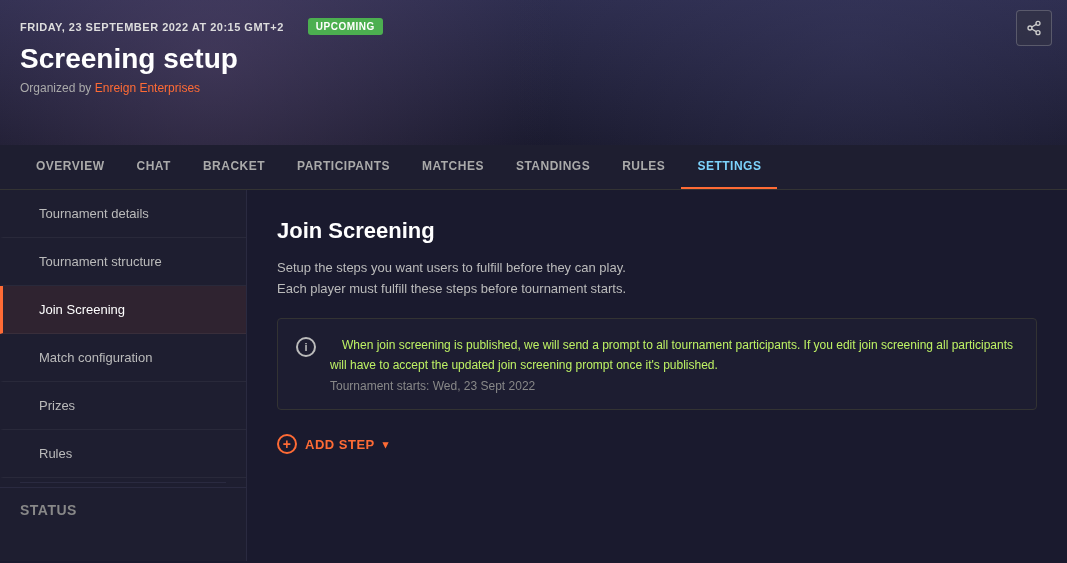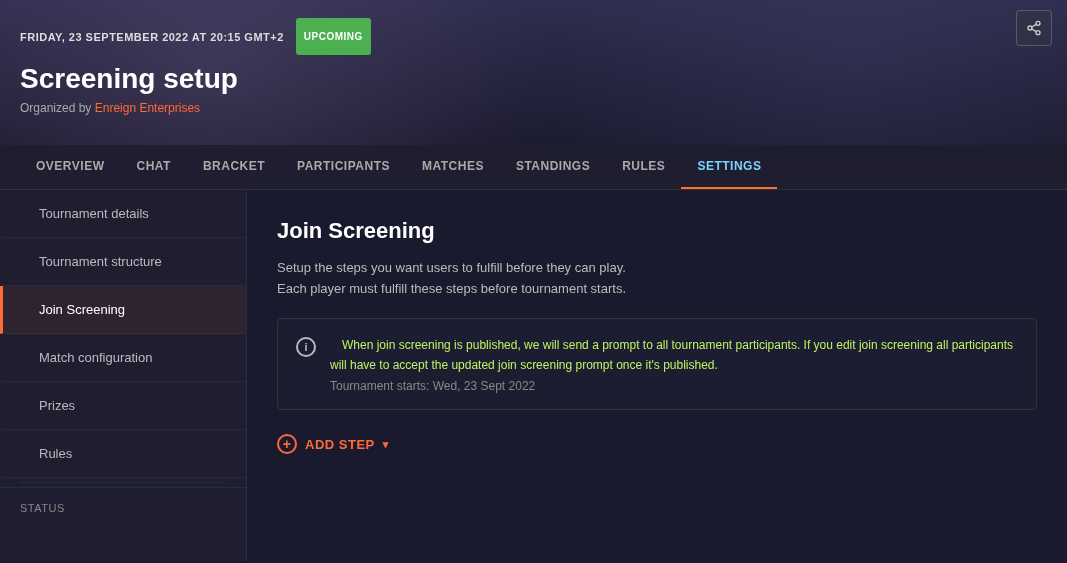--- a/index.html
+++ b/index.html
@@ -66,38 +66,38 @@
 
     .hero-content {
       position: relative;
       z-index: 5;
       padding: 18px 20px 0 20px;
     }
 
     .event-date-row {
       display: flex;
       align-items: center;
-      gap: 12px;
+      gap: 24px;
       margin-bottom: 8px;
     }
 
     .event-date {
       font-size: 11px;
       font-weight: bold;
       color: #ddd;
       letter-spacing: 0.5px;
       text-transform: uppercase;
     }
 
     .upcoming-badge {
       background: #4caf50;
       color: #fff;
       font-size: 10px;
       font-weight: bold;
-      padding: 13px 8px;
+      padding: 3px 8px;
       border-radius: 3px;
       letter-spacing: 0.5px;
     }
 
     .event-title {
       font-size: 28px;
       font-weight: bold;
       color: #fff;
       margin-bottom: 6px;
     }
@@ -163,22 +163,22 @@
     }
 
     .sidebar-item.active {
       border-left: 3px solid #ff6b35;
       background: rgba(255,107,53,0.08);
       color: #fff;
     }
 
     .sidebar-section-label {
       padding: 14px 20px 6px 20px;
-      font-size: 11px;
-      font-weight: normal;
+      font-size: 14px;
+      font-weight: bold;
       color: #888;
       letter-spacing: 0.5px;
       text-transform: uppercase;
       border-top: 1px solid #2a2a40;
     }
 
     
     .content-area {
       flex: 1;
       padding: 28px 30px;

